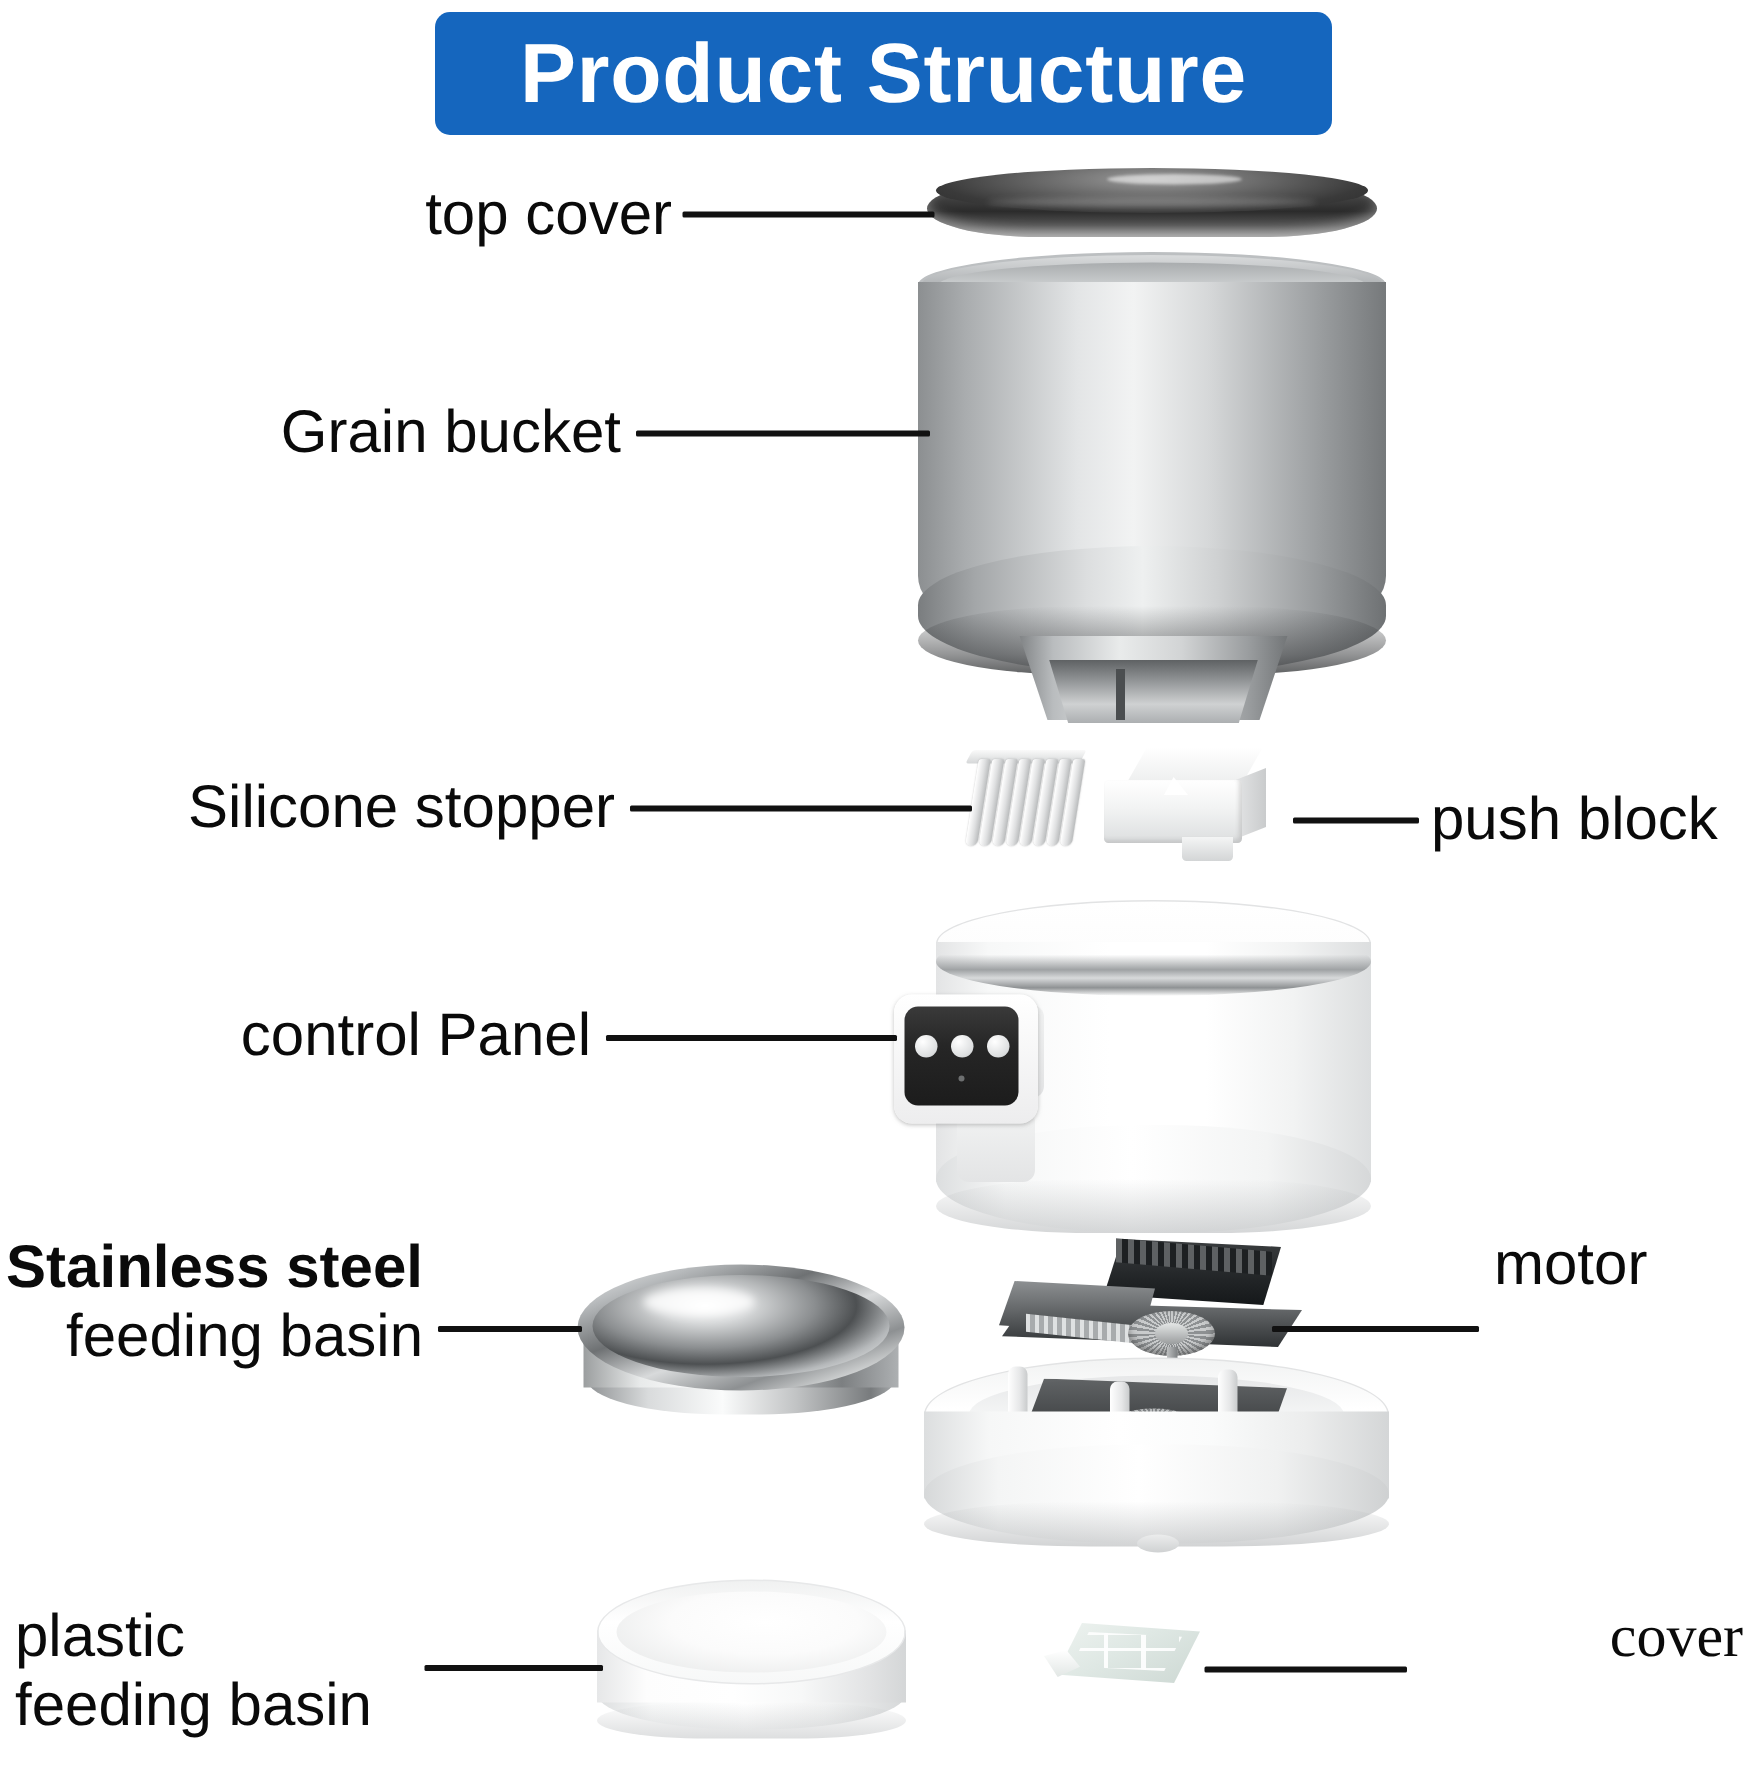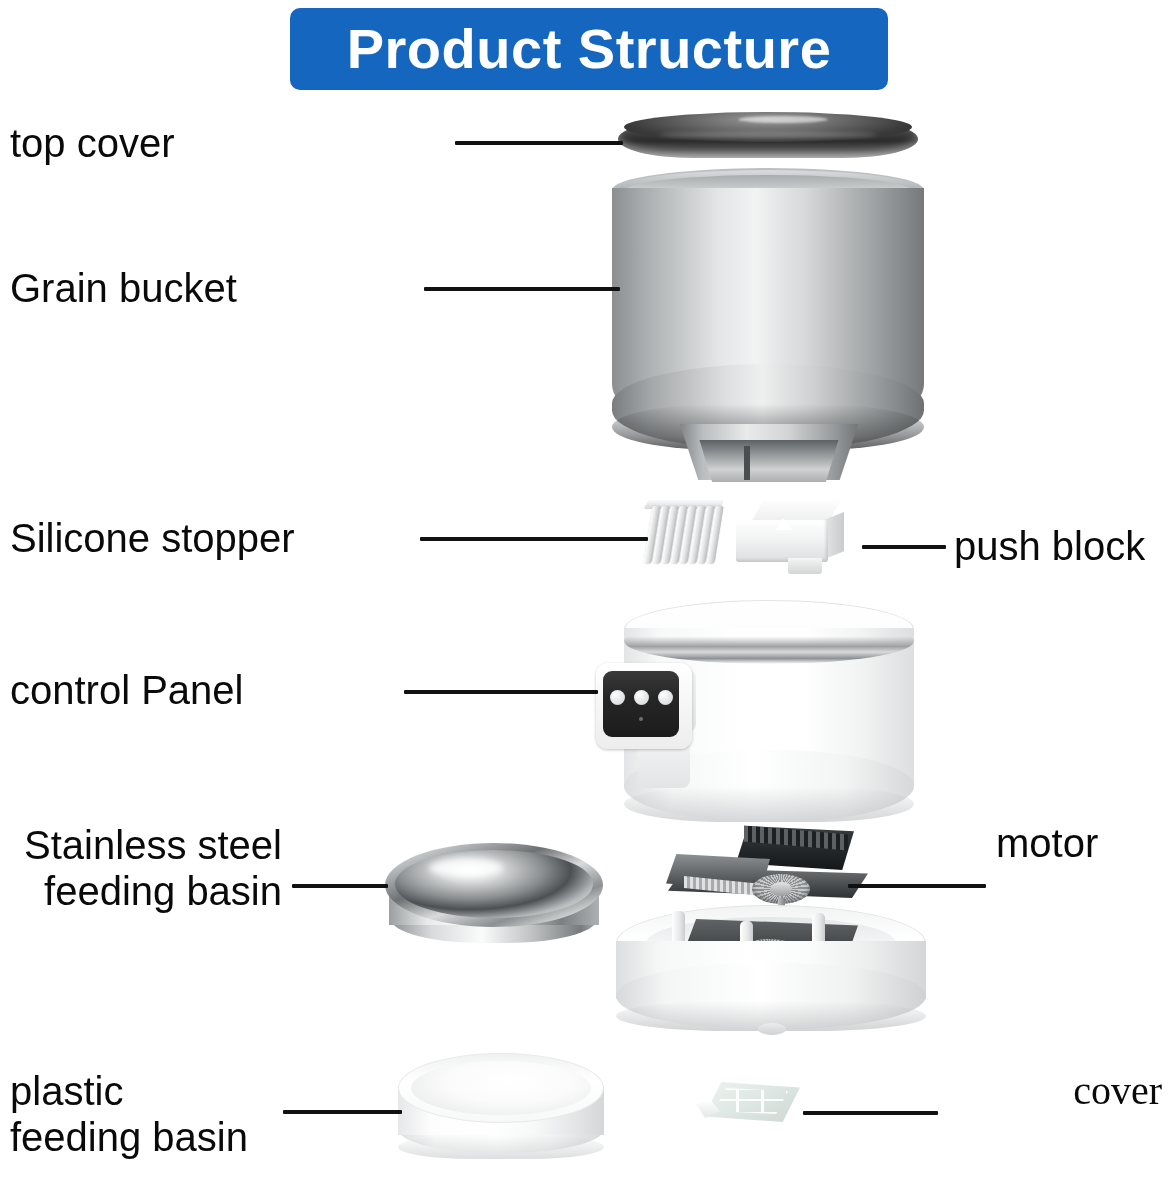--- a/index.html
+++ b/index.html
@@ -10,21 +10,21 @@
 
   
   .banner{position:absolute;left:290px;top:8px;width:598px;height:82px;
           background:#1566BE;border-radius:10px;
           display:flex;align-items:center;justify-content:center;}
   .banner span{color:#ffffff;font-size:56px;font-weight:bold;letter-spacing:0.5px;
                line-height:58px;white-space:nowrap;}
 
   
   .lbl{position:absolute;font-size:40px;line-height:46px;color:#0a0a0a;white-space:pre;}
-  .lbl.r{}
+  .lbl.r{text-align:right;}
   .lbl.l{text-align:left;}
 
   
   .lead{position:absolute;height:4px;background:#111;border-radius:1px;}
 
   
   .part{position:absolute;}
 
   
   #top-cover{left:618px;top:112px;width:300px;height:50px;}
@@ -336,21 +336,21 @@
 
   <div class="lbl r" style="left:10px;top:265px;width:404px;">Grain bucket</div>
 
   <div class="lbl r" style="left:10px;top:515px;width:400px;">Silicone stopper</div>
 
   <div class="lbl r" style="left:10px;top:667px;width:384px;">control Panel</div>
 
   <div class="lbl l" style="left:954px;top:523px;width:220px;">push block</div>
 
   <div style="position:absolute;left:0px;top:822px;width:282px;text-align:right;">
-    <div class="lbl" style="position:static;">Stainless steel</div>
+    <div class="lbl" style="position:static;font-weight:bold;">Stainless steel</div>
     <div class="lbl" style="position:static;">feeding basin</div>
   </div>
 
   <div class="lbl l" style="left:996px;top:820px;width:180px;">motor</div>
 
   <div style="position:absolute;left:0px;top:1068px;width:275px;text-align:left;">
     <div class="lbl" style="position:static;padding-left:10px;">plastic</div>
     <div class="lbl" style="position:static;padding-left:10px;">feeding basin</div>
   </div>
 

